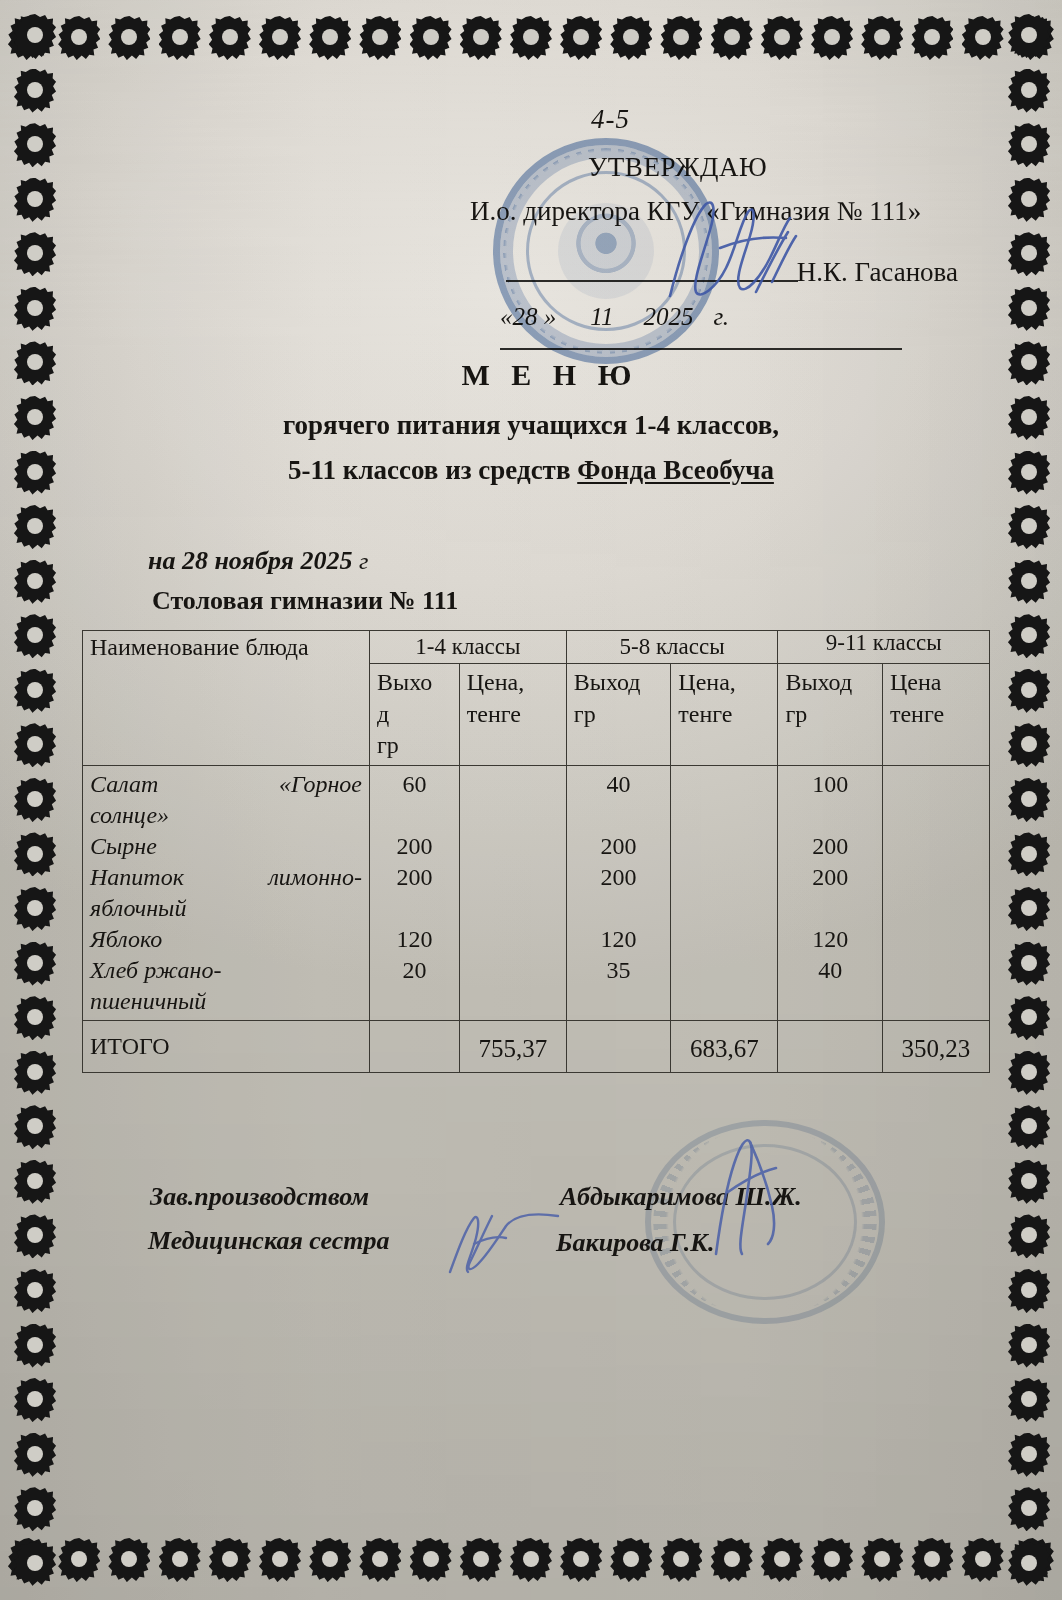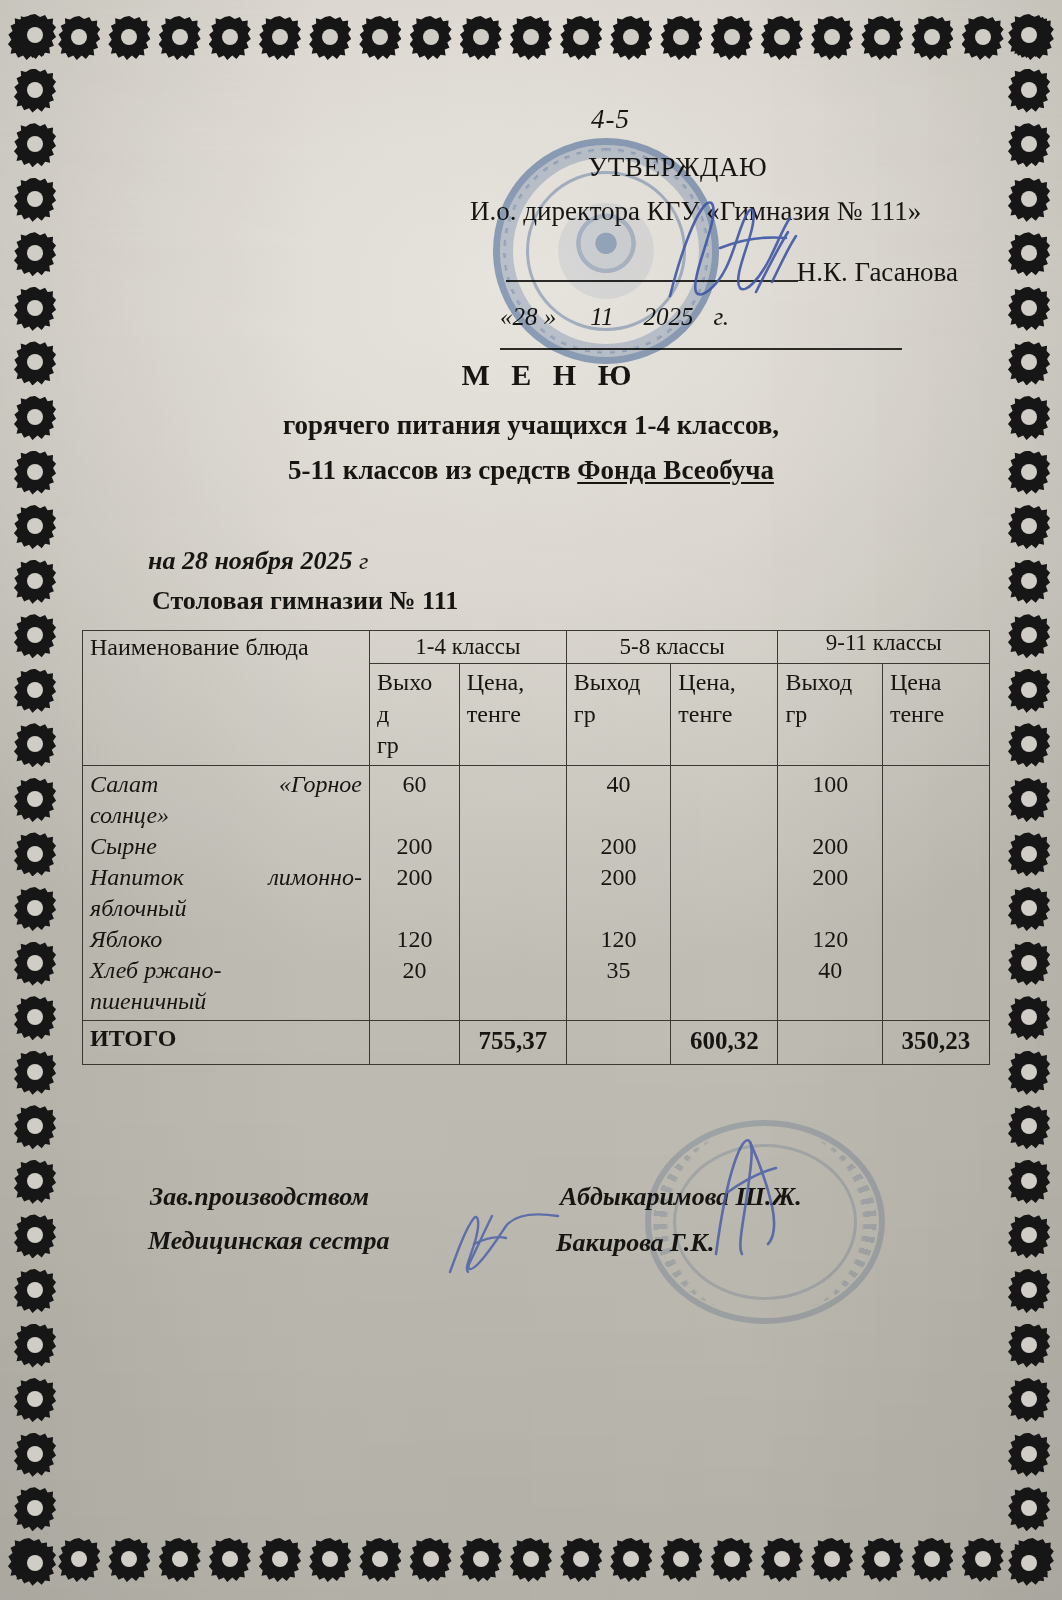--- a/index.html
+++ b/index.html
@@ -216,22 +216,22 @@
   td.dish .plain { text-align: left; text-align-last: left; display: block; }
   td.num {
     text-align: center;
     font-size: 24px;
     line-height: 1.3;
     padding: 2px 4px;
   }
   td.num div { height: 31px; }
   td.dish div { height: 31px; }
   tr.total td {
-    font-weight: bold;
-    padding-top: 4px;
+    font-weight: normal;
+    padding-top: 12px;
     padding-bottom: 6px;
   }
   tr.total td.num { font-size: 25px; }
 
   
   .sig {
     position: absolute;
     font-style: italic;
     font-weight: bold;
     font-size: 26px;
@@ -821,21 +821,21 @@
         <tr></tr>
         <tr></tr>
         <tr></tr>
         <tr></tr>
 
         <tr class="total">
           <td>ИТОГО</td>
           <td class="num"></td>
           <td class="num">755,37</td>
           <td class="num"></td>
-          <td class="num">600,32</td>
+          <td class="num">683,67</td>
           <td class="num"></td>
           <td class="num">350,23</td>
         </tr>
       </tbody>
     </table>
 
     <div class="sig sig-role1">Зав.производством</div>
     <div class="sig sig-role2">Медицинская сестра</div>
     <div class="sig sig-name1">Абдыкаримова Ш.Ж.</div>
     <div class="sig sig-name2">Бакирова Г.К.</div>

